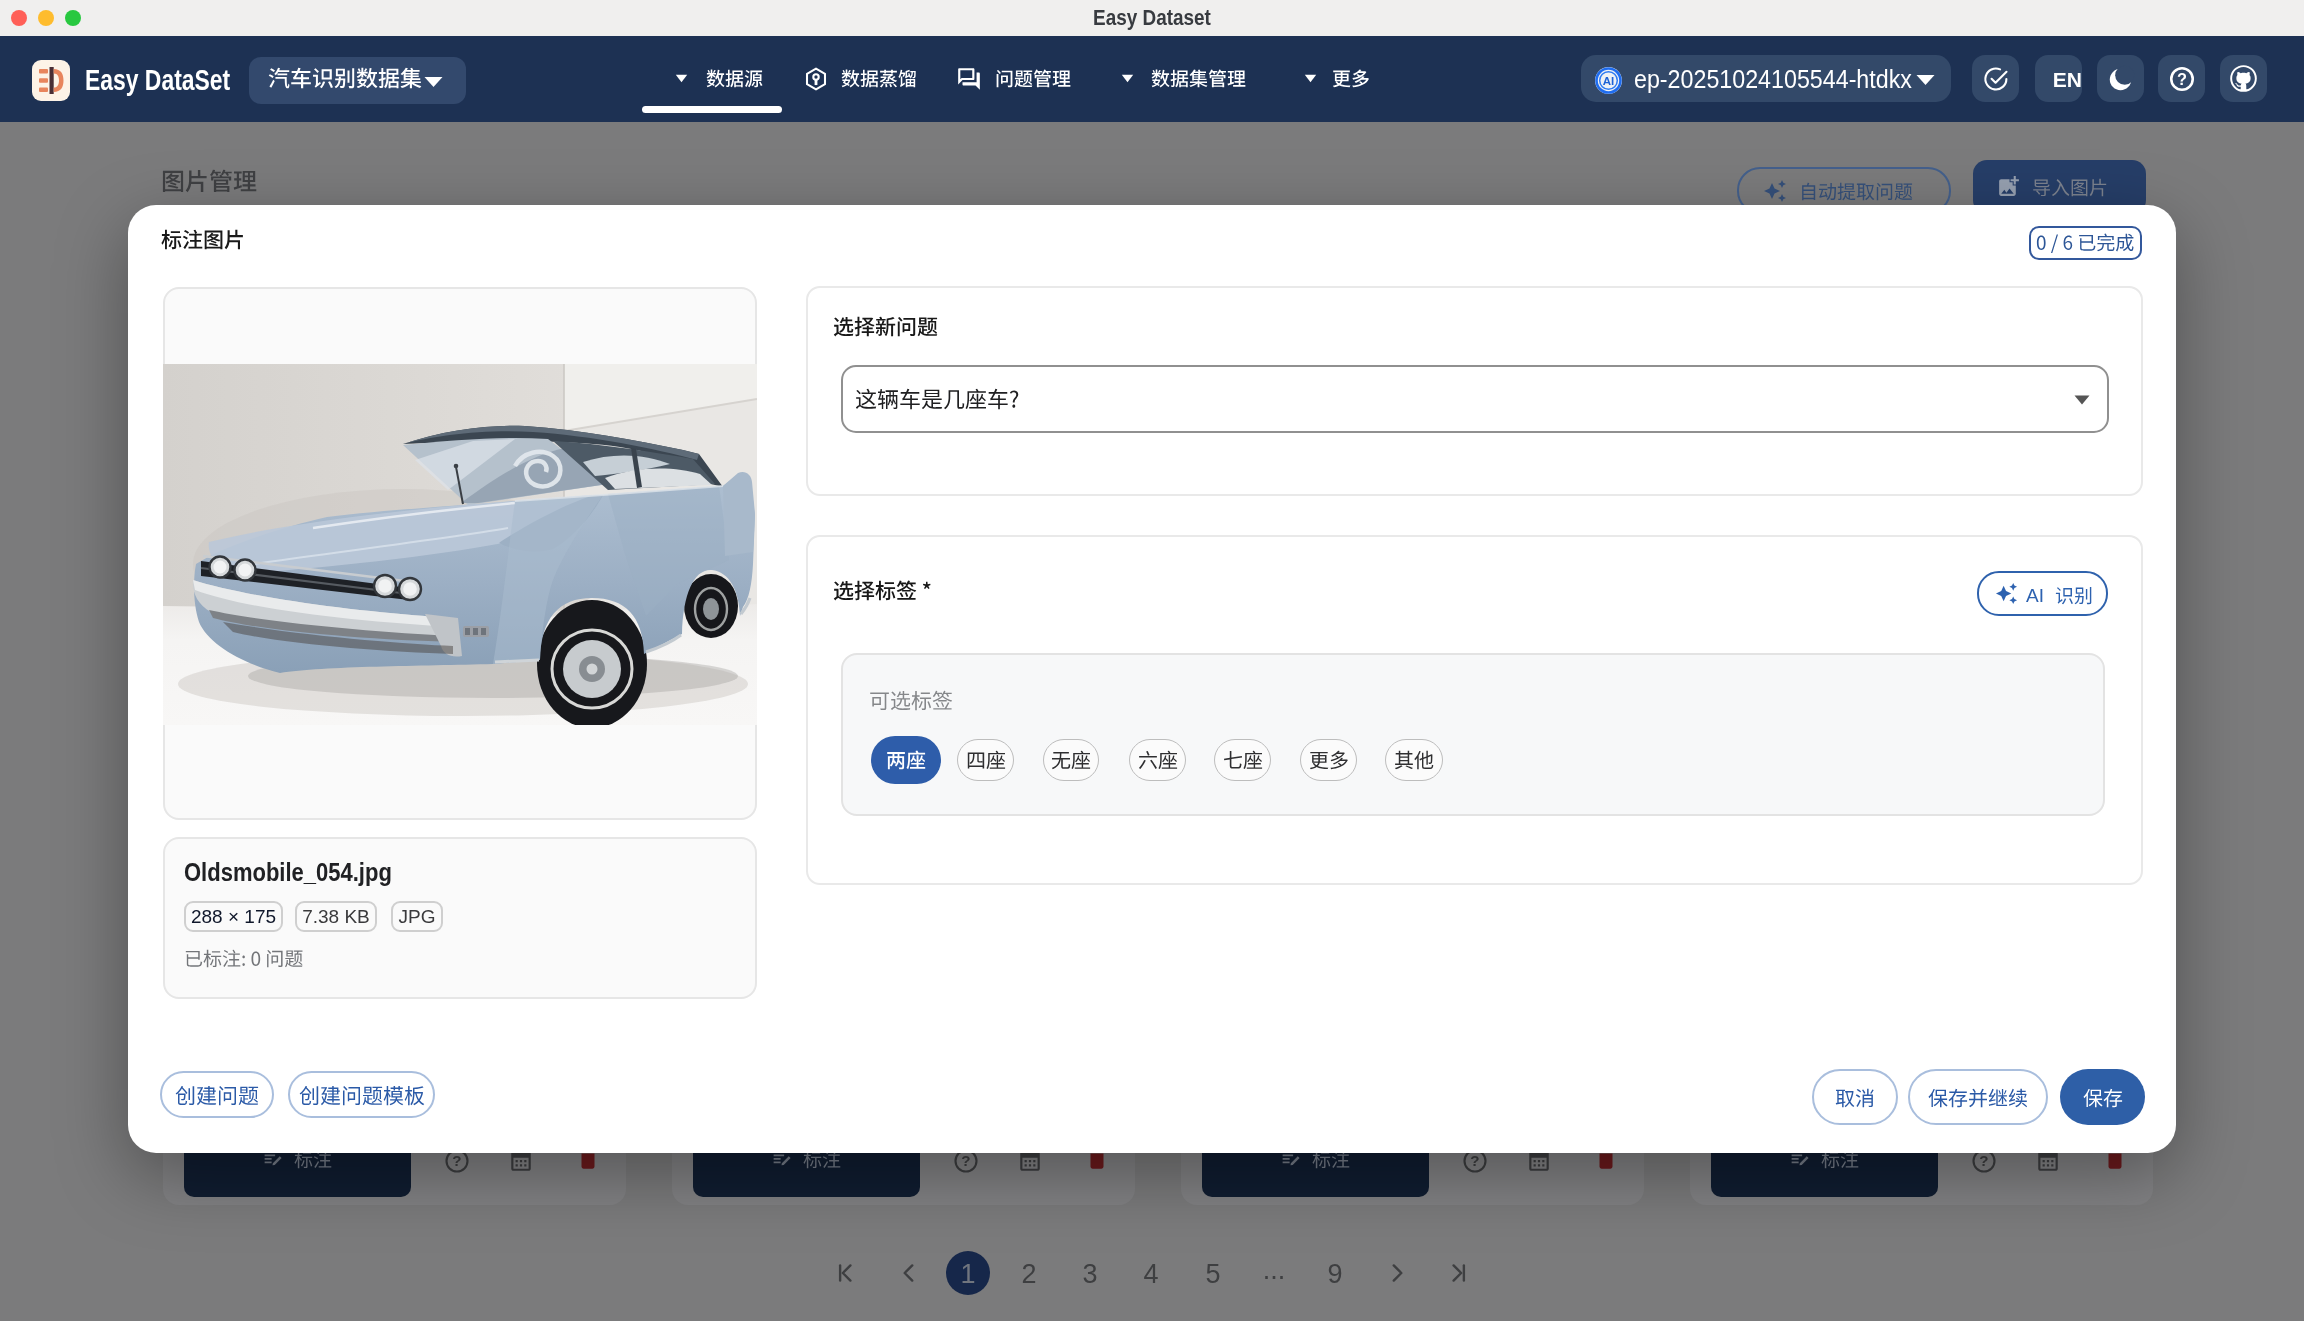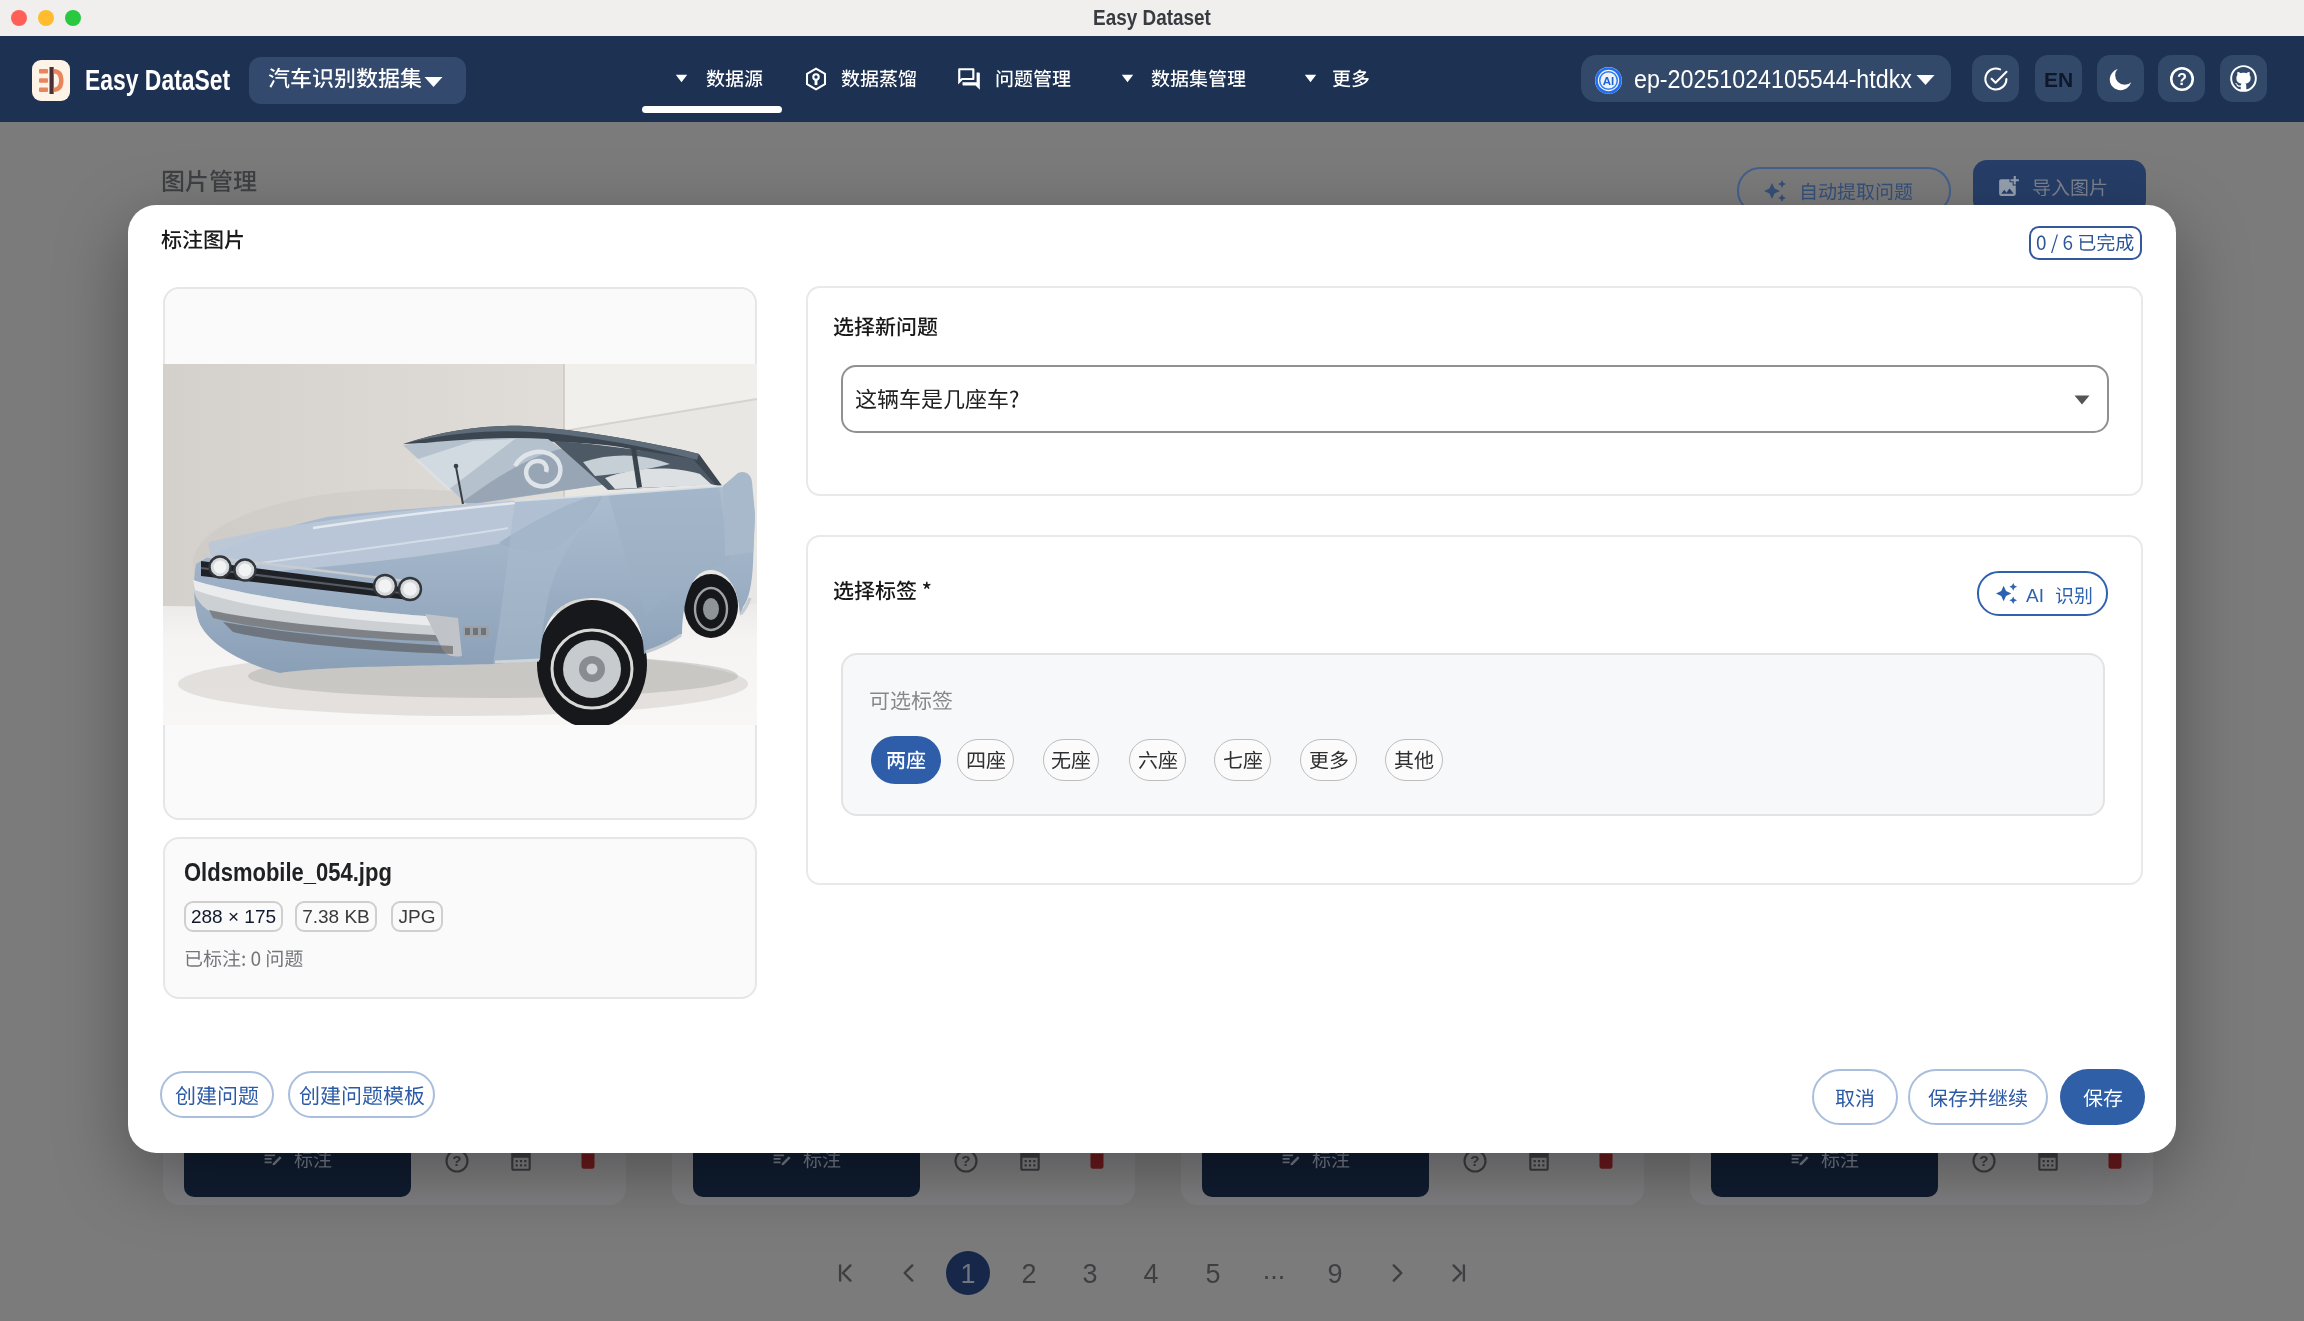--- a/index.html
+++ b/index.html
@@ -74,21 +74,21 @@
   </svg>
 <div class="abs" style="left:1972px;top:55px;width:47px;height:47px;background:#334969;border-radius:13px"></div>
 <div class="abs" style="left:2035px;top:55px;width:47px;height:47px;background:#334969;border-radius:13px"></div>
 <div class="abs" style="left:2097px;top:55px;width:47px;height:47px;background:#334969;border-radius:13px"></div>
 <div class="abs" style="left:2158px;top:55px;width:47px;height:47px;background:#334969;border-radius:13px"></div>
 <div class="abs" style="left:2220px;top:55px;width:47px;height:47px;background:#334969;border-radius:13px"></div>
 <svg class="abs" style="left:1982px;top:65px" width="28" height="28" viewBox="0 0 24 24" fill="none" stroke="#fff" stroke-width="1.8">
 <path d="M21 5.8 L11.6 15.2 L8.2 11.8" stroke-linecap="round" stroke-linejoin="round"></path>
 <path d="M20.9 12 A9 9 0 1 1 15.5 3.75" stroke-linecap="round"></path>
 </svg>
-<div class="abs" style="left:2035px;top:68px;width:47px;text-align:center;font-size:21px;font-weight:700;color:#0f172a">EN</div>
+<div class="abs" style="left:2035px;top:68px;width:47px;text-align:right;font-size:21px;font-weight:700;color:#ffffff">EN</div>
 <svg class="abs" style="left:2107px;top:65px" width="28" height="28" viewBox="0 0 24 24">
 <circle cx="11.6" cy="12.4" r="9.2" fill="#fff"></circle>
 <circle cx="15.2" cy="8.8" r="8.2" fill="#334969"></circle>
 </svg>
 <svg class="abs" style="left:2168px;top:65px" width="28" height="28" viewBox="0 0 24 24">
 <circle cx="12" cy="12" r="9.2" fill="none" stroke="#fff" stroke-width="2.2"></circle>
 <text x="12" y="16.8" text-anchor="middle" font-family="Liberation Sans,sans-serif" font-size="14" font-weight="700" fill="#fff">?</text>
 </svg>
 <svg class="abs" style="left:2229px;top:64px" width="29" height="29" viewBox="0 0 24 24">
 <circle cx="12" cy="12" r="11" fill="#fff"></circle>

